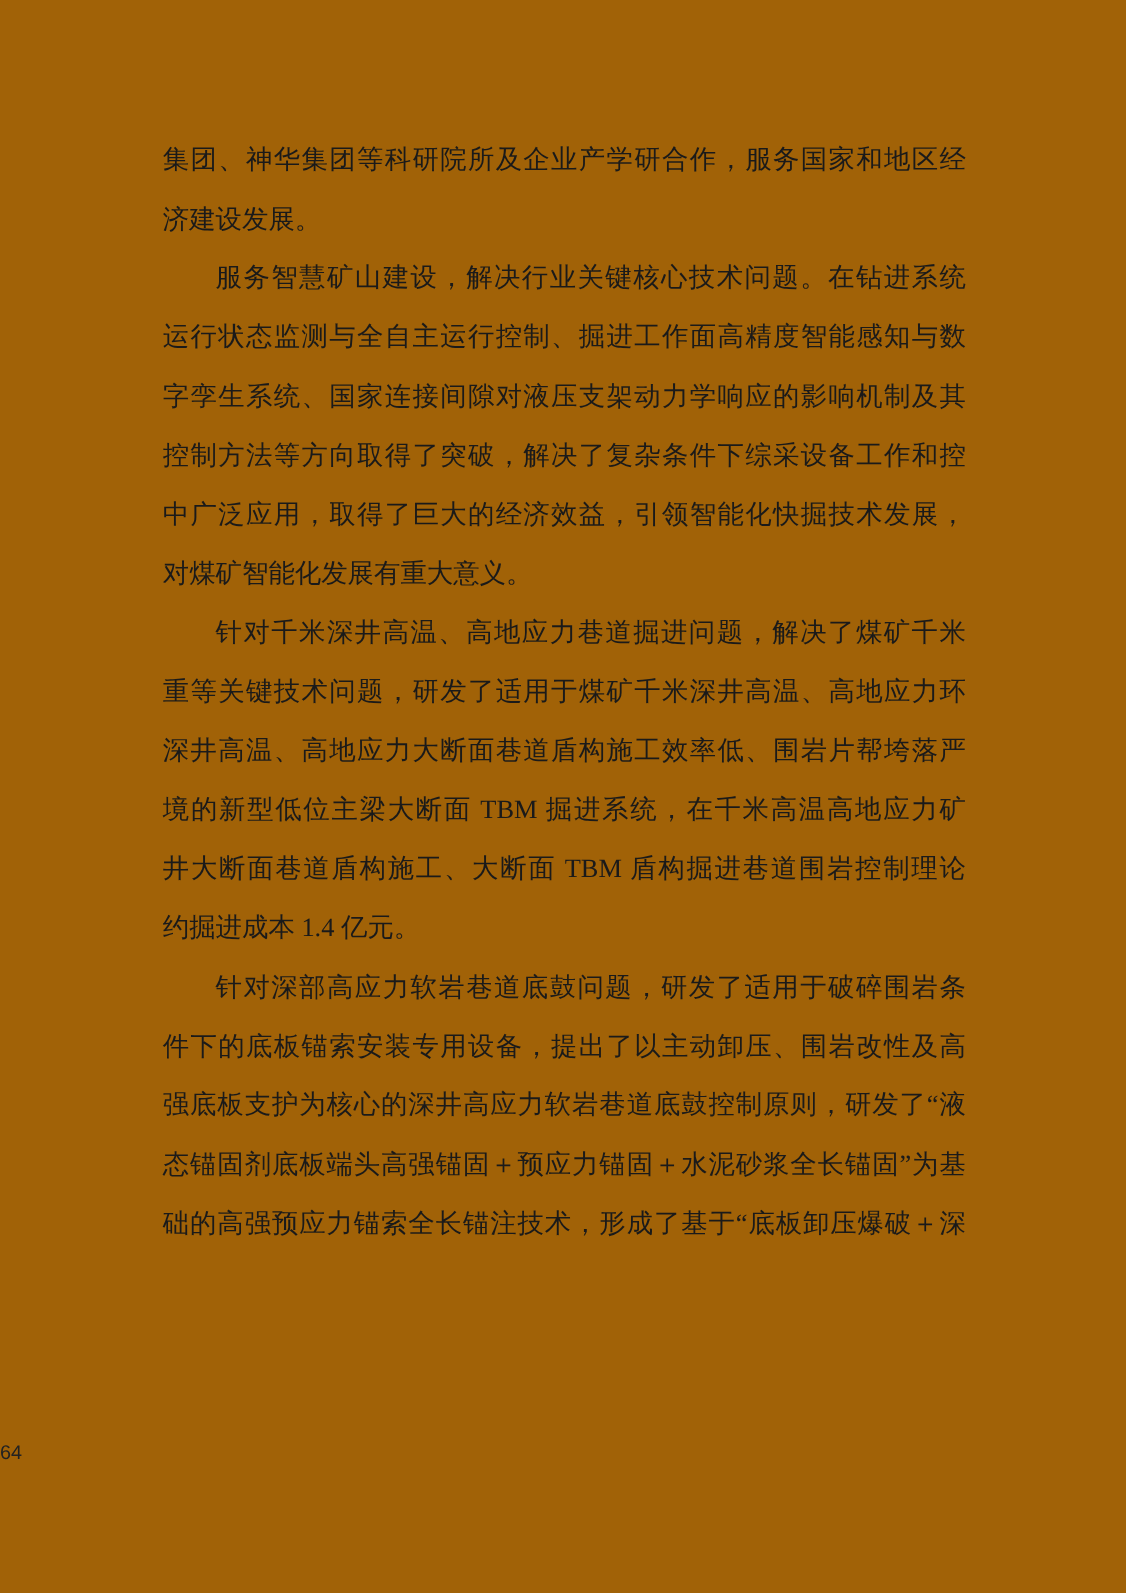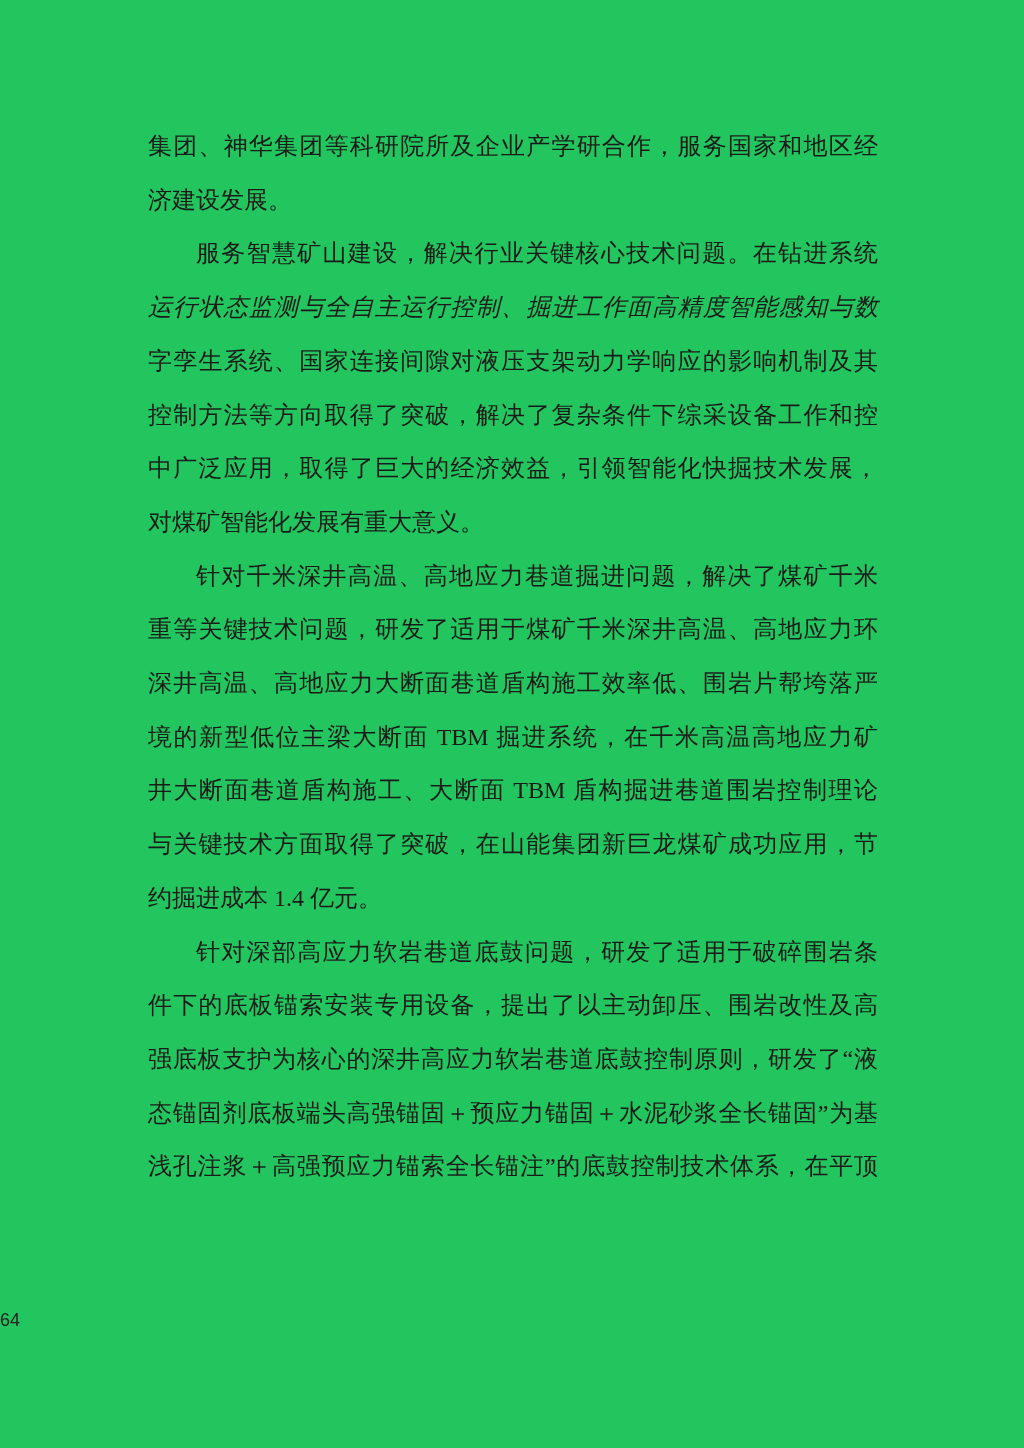--- a/index.html
+++ b/index.html
@@ -2,21 +2,21 @@
 <html lang="zh"><head>
 <meta charset="utf-8">
 <style>
   * { margin: 0; padding: 0; box-sizing: border-box; }
   html, body { background: #ffffff; }
   .page {
     position: relative;
     width: 1024px;
     height: 1448px;
     margin: 0 auto;
-    background: #22c55e;
+    background: #a16207;
     color: #1a1a1a;
     font-family: "Liberation Serif", "DejaVu Serif", serif;
     overflow: hidden;
   }
   .content {
     position: absolute;
     top: 120px;
     left: 148px;
     width: 730px;
     font-size: 24px;
@@ -51,41 +51,40 @@
 <div class="page">
   <div class="content">
 
     <p class="para">
       <span class="line" style="display: block;">集团、神华集团等科研院所及企业产学研合作，服务国家和地区经</span>
       <span class="line last" style="display: block;">济建设发展。</span>
     </p>
 
     <p class="para">
       <span class="line indent" style="display: block;">服务智慧矿山建设，解决行业关键核心技术问题。在钻进系统</span>
-      <span class="line" style="display: block; font-style: italic;">运行状态监测与全自主运行控制、掘进工作面高精度智能感知与数</span>
+      <span class="line" style="display: block;">运行状态监测与全自主运行控制、掘进工作面高精度智能感知与数</span>
       <span class="line" style="display: block;">字孪生系统、国家连接间隙对液压支架动力学响应的影响机制及其</span>
       <span class="line" style="display: block;">控制方法等方向取得了突破，解决了复杂条件下综采设备工作和控</span>
       <span class="line" style="display: block;">中广泛应用，取得了巨大的经济效益，引领智能化快掘技术发展，</span>
       <span class="line last" style="display: block;">对煤矿智能化发展有重大意义。</span>
     </p>
 
     <p class="para">
       <span class="line indent" style="display: block;">针对千米深井高温、高地应力巷道掘进问题，解决了煤矿千米</span>
       <span class="line" style="display: block;">重等关键技术问题，研发了适用于煤矿千米深井高温、高地应力环</span>
       <span class="line" style="display: block;">深井高温、高地应力大断面巷道盾构施工效率低、围岩片帮垮落严</span>
       <span class="line" style="display: block;">境的新型低位主梁大断面 TBM 掘进系统，在千米高温高地应力矿</span>
       <span class="line" style="display: block;">井大断面巷道盾构施工、大断面 TBM 盾构掘进巷道围岩控制理论</span>
-      <span class="line" style="display: block;">与关键技术方面取得了突破，在山能集团新巨龙煤矿成功应用，节</span>
       <span class="line last" style="display: block;">约掘进成本 1.4 亿元。</span>
     </p>
 
     <p class="para">
       <span class="line indent" style="display: block;">针对深部高应力软岩巷道底鼓问题，研发了适用于破碎围岩条</span>
       <span class="line" style="display: block;">件下的底板锚索安装专用设备，提出了以主动卸压、围岩改性及高</span>
       <span class="line" style="display: block;">强底板支护为核心的深井高应力软岩巷道底鼓控制原则，研发了“液</span>
       <span class="line" style="display: block;">态锚固剂底板端头高强锚固＋预应力锚固＋水泥砂浆全长锚固”为基</span>
-      <span class="line" style="display: block;">浅孔注浆＋高强预应力锚索全长锚注”的底鼓控制技术体系，在平顶</span>
+      <span class="line" style="display: block;">础的高强预应力锚索全长锚注技术，形成了基于“底板卸压爆破＋深</span>
     </p>
 
   </div>
 
   <div class="page-number">64</div>
 </div>
 
 </body></html>

